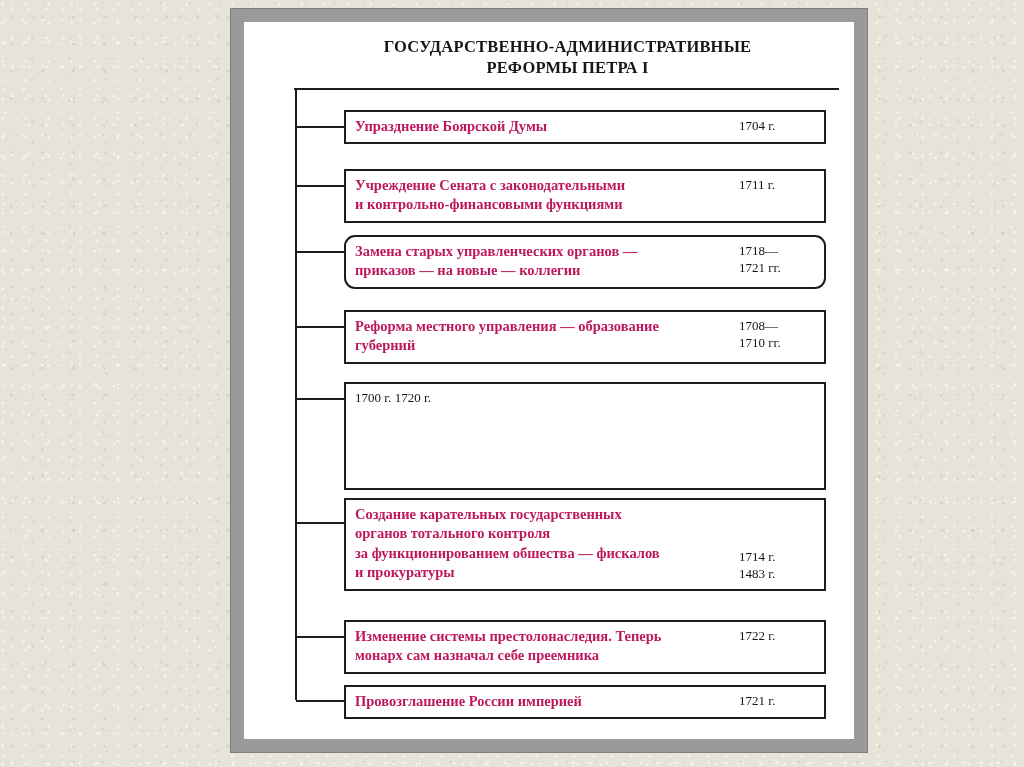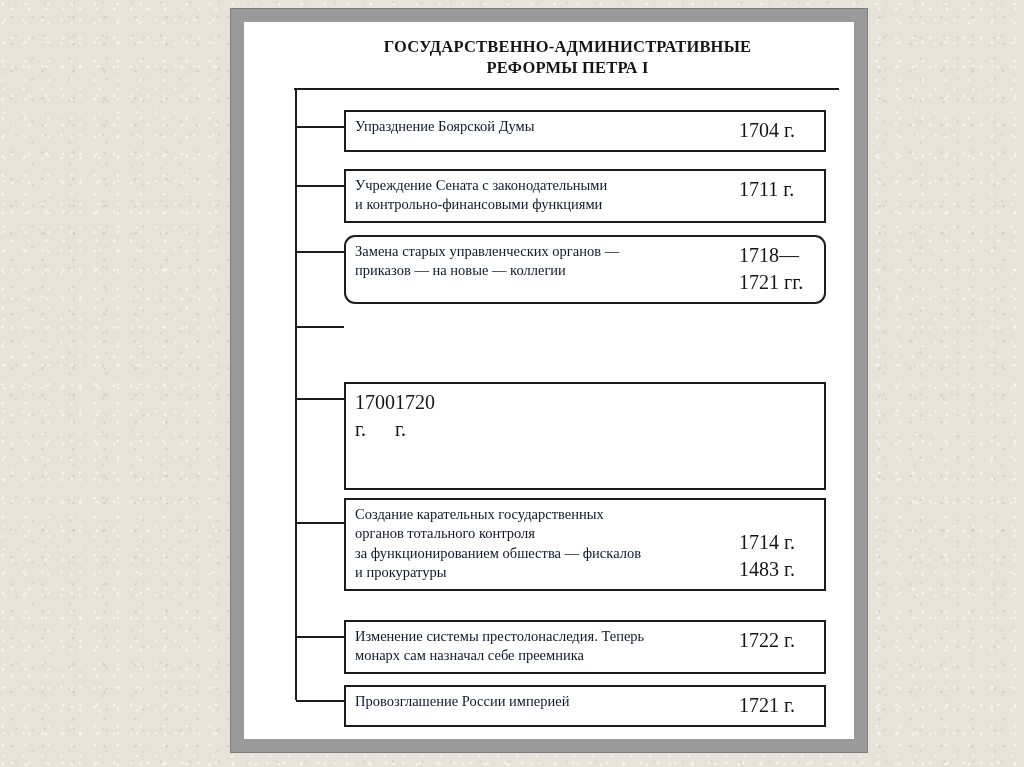--- a/index.html
+++ b/index.html
@@ -112,28 +112,29 @@
     border: 2px solid #1d1d1d;
     background: #ffffff;
     display: flex;
     align-items: flex-start;
     padding: 5px 9px 6px 9px;
   }
   .node-text {
     flex: 1 1 auto;
     font-size: 14.5px;
     line-height: 1.34;
-    color: #0f172a;
+    color: #be185d;
     white-space: pre-line;
     padding-right: 8px;
+    font-weight: bold;
   }
   .node-date {
     flex: 0 0 auto;
     width: 76px;
-    font-size: 20px;
+    font-size: 13px;
     line-height: 1.34;
     color: #141414;
     white-space: pre-line;
     text-align: left;
   }
   
   .node-date.split {
     align-self: stretch;
     display: flex;
     justify-content: space-between;
@@ -180,20 +181,26 @@
         <div class="node-date">1711 г.</div>
       </div>
 
       <div class="node-box" style="top:147px;border-radius:11px;">
         <div class="node-text">Замена старых управленческих органов —
 приказов — на новые — коллегии</div>
         <div class="node-date">1718—
 1721 гг.</div>
       </div>
 
+      <div class="node-box" style="top:222px;">
+        <div class="node-text">Реформа местного управления — образование
+губерний</div>
+        <div class="node-date">1708—
+1710 гг.</div>
+      </div>
 
       <div class="node-box" style="top:294px;height:108px;">
         <div class="node-date split">
           <span>1700 г.</span>
           <span>1720 г.</span>
         </div>
       </div>
 
       <div class="node-box" style="top:410px;">
         <div class="node-text">Создание карательных государственных

